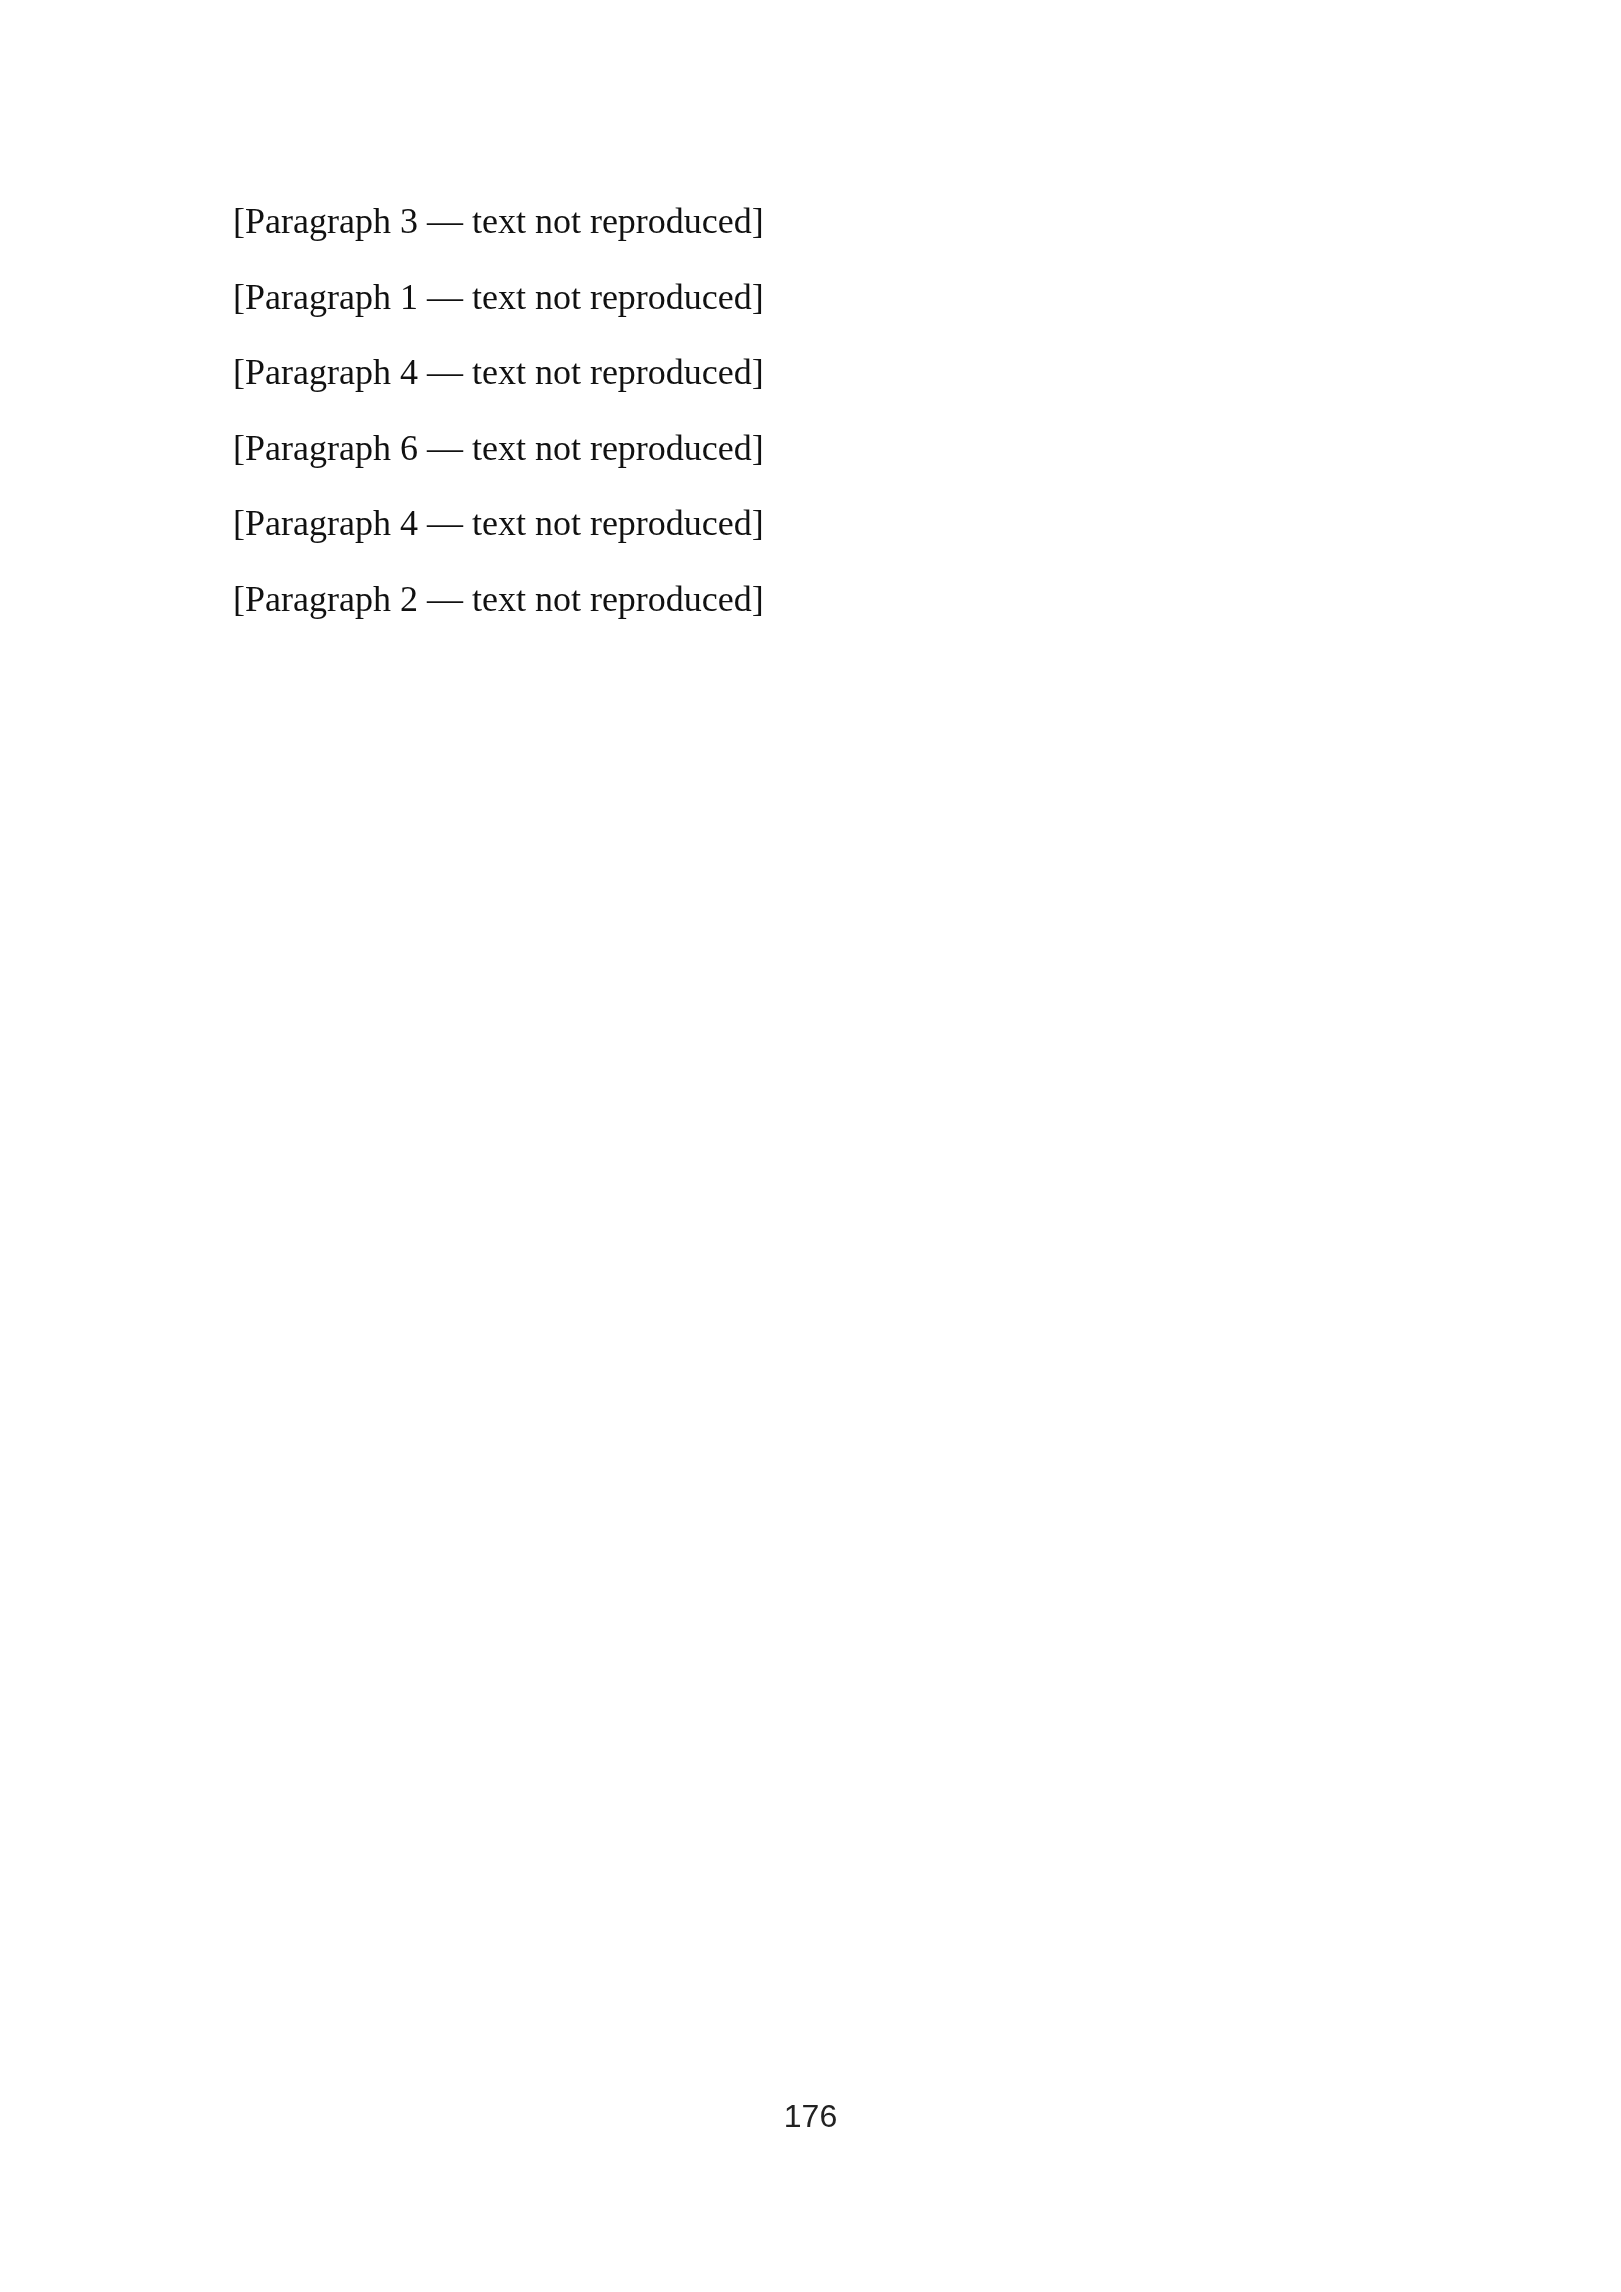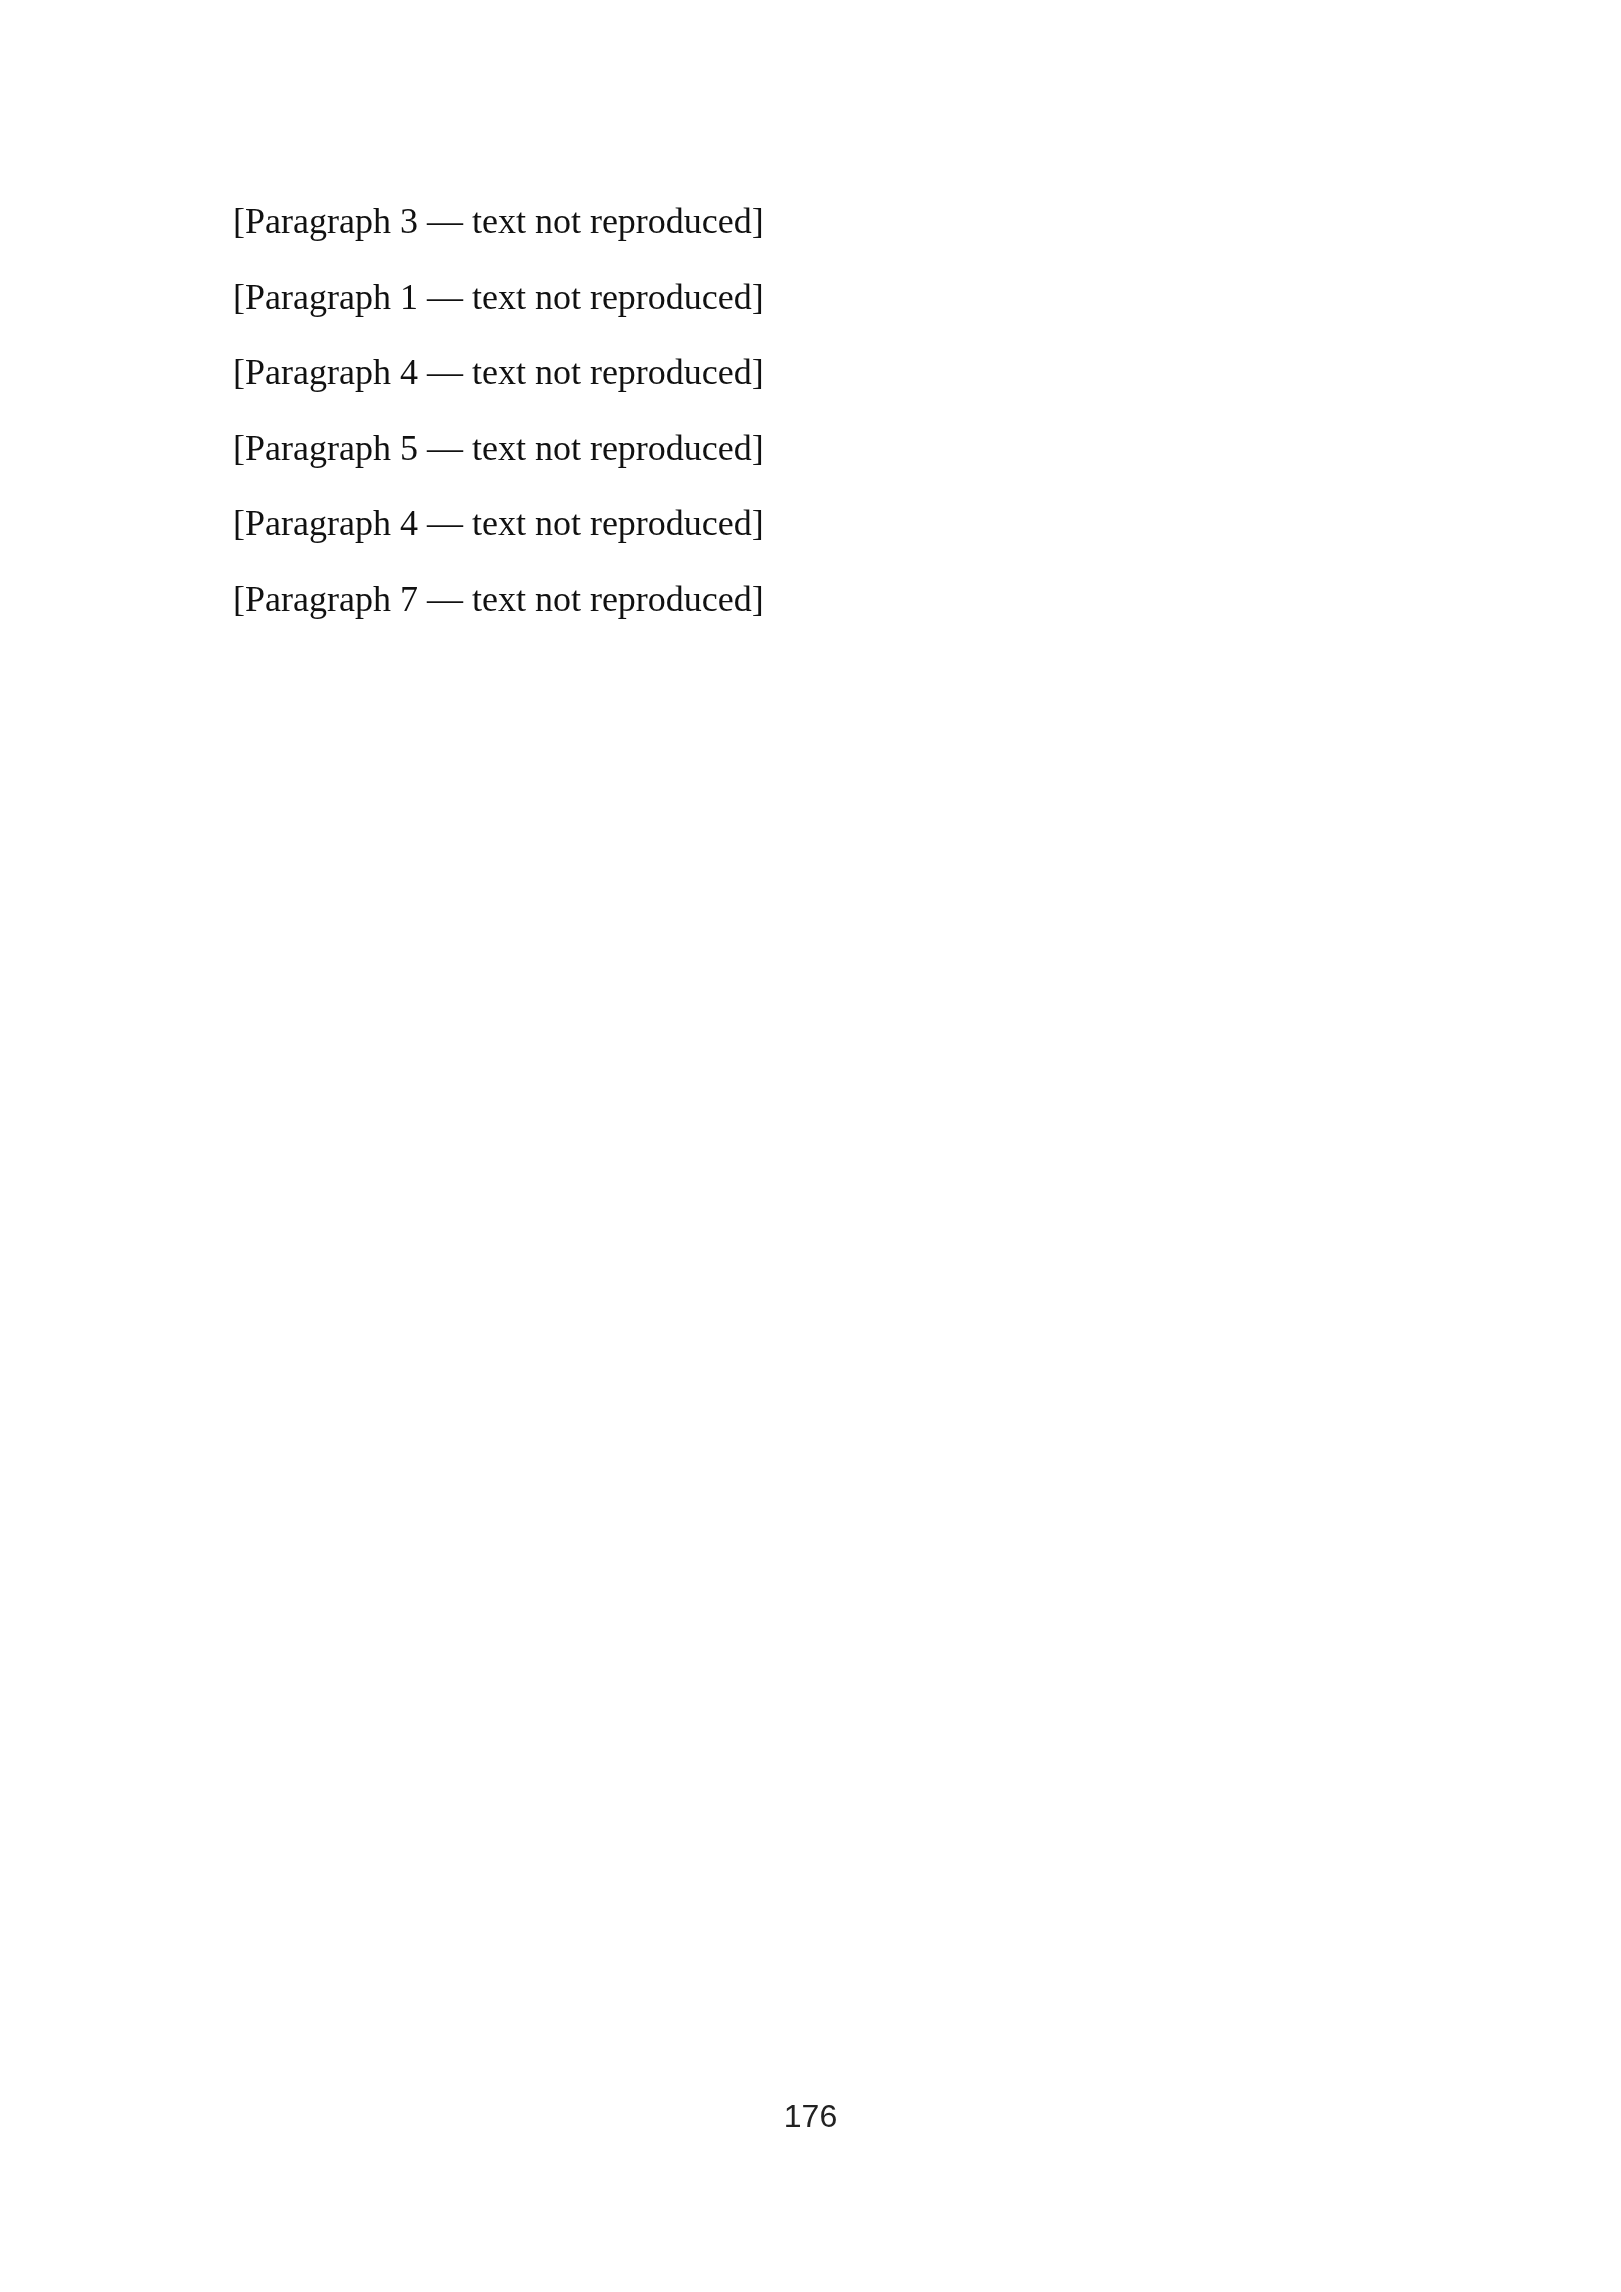--- a/index.html
+++ b/index.html
@@ -30,19 +30,19 @@
       color: #222222;
     }
   </style>
 </head>
 <body>
 
 <main class="page-body">
   <p class="para">[Paragraph 3 — text not reproduced]</p>
   <p class="para">[Paragraph 1 — text not reproduced]</p>
   <p class="para">[Paragraph 4 — text not reproduced]</p>
-  <p class="para">[Paragraph 5 — text not reproduced]</p>
+  <p class="para">[Paragraph 6 — text not reproduced]</p>
   <p class="para">[Paragraph 4 — text not reproduced]</p>
-  <p class="para">[Paragraph 7 — text not reproduced]</p>
+  <p class="para">[Paragraph 2 — text not reproduced]</p>
 </main>
 
 <div class="page-number">176</div>
 
 
 </body></html>

